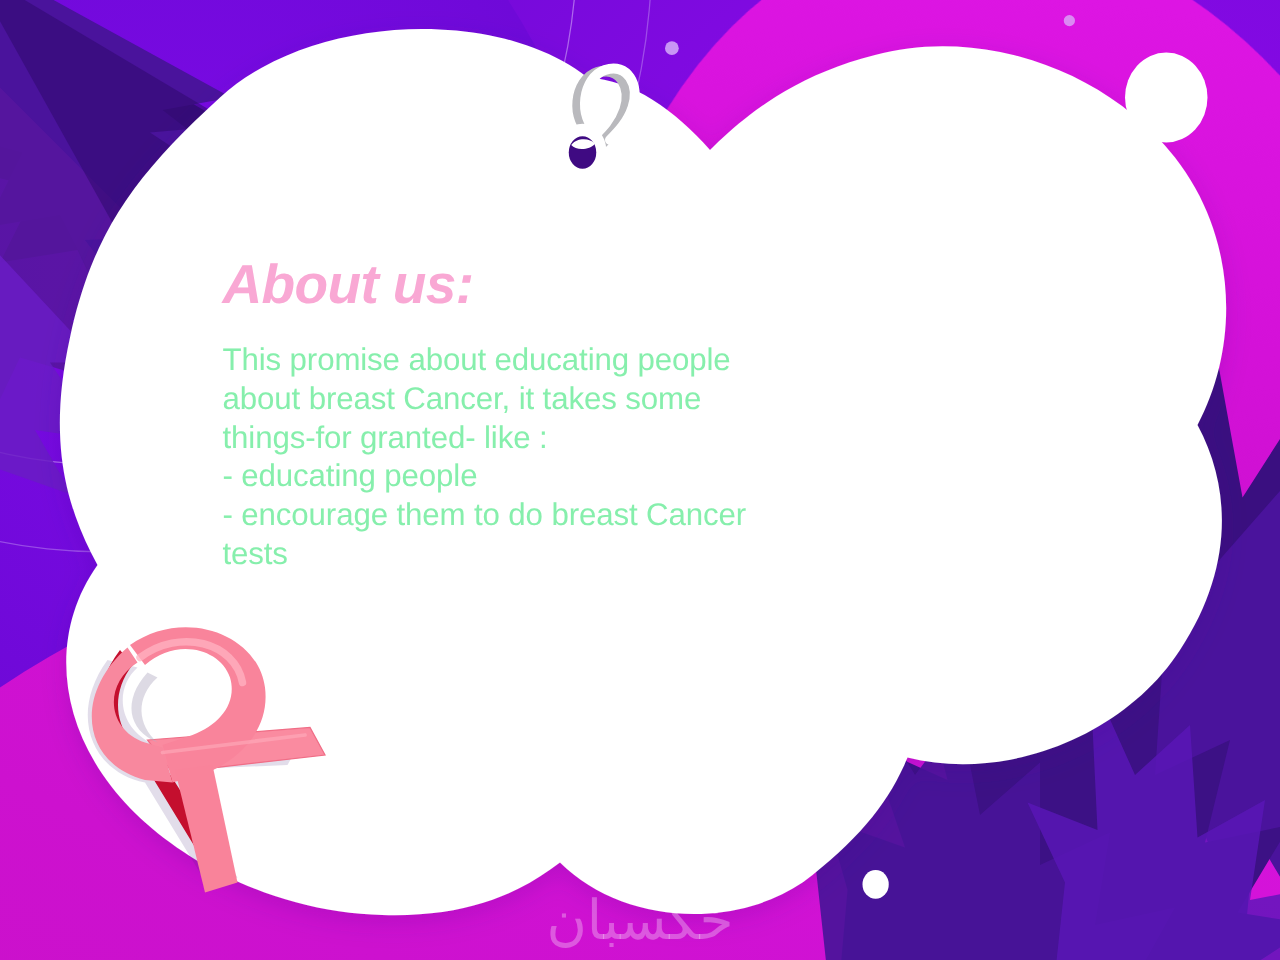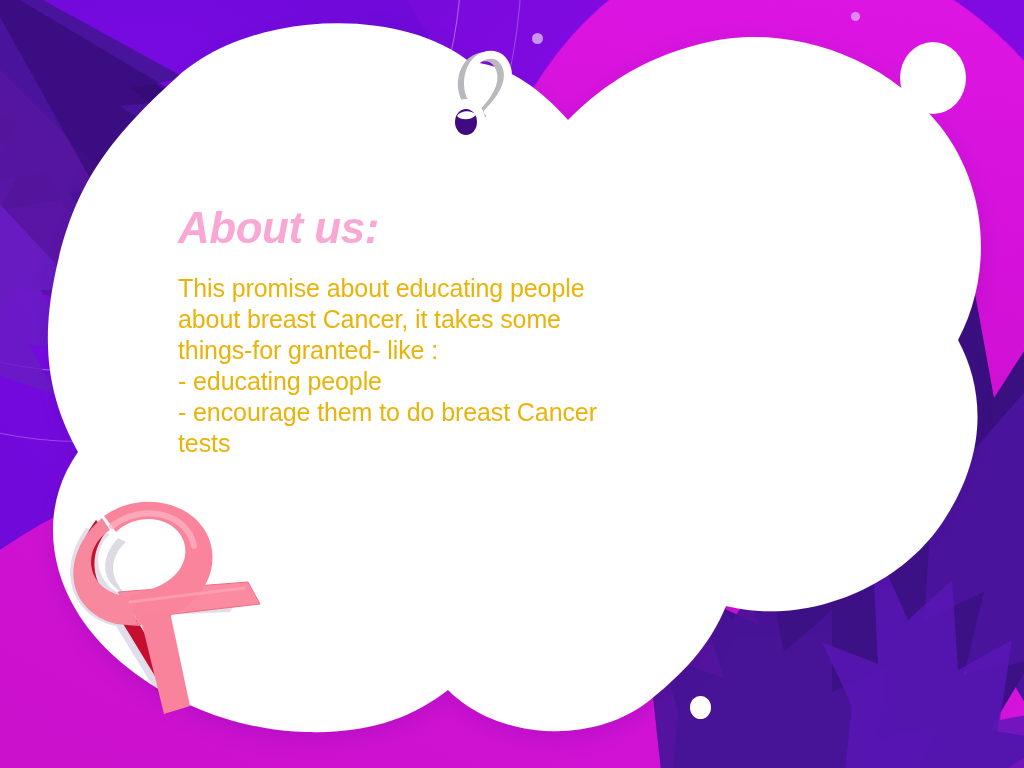--- a/index.html
+++ b/index.html
@@ -75,21 +75,21 @@
     font-weight:bold;
     font-style:italic;
     letter-spacing:-0.5px;
     color:#f9a8d4;
     line-height:1.05;
   }
   .slide-body{
     margin:0;
     font-size:25px;
     line-height:1.24;
-    color:#eab308;
+    color:#86efac;
     white-space:pre-line;
     letter-spacing:-0.1px;
   }
 
   
   .ribbon{position:absolute;left:34px;top:476px;width:240px;height:240px;}
   .ribbon svg{display:block;overflow:visible;}
 
   
   .dot{position:absolute;border-radius:50%;}
@@ -240,14 +240,15 @@
   <div class="content">
     <h1 class="slide-title">About us:</h1>
     <p class="slide-body">This promise about educating people
 about breast Cancer, it takes some
 things-for granted- like :
 - educating people
 - encourage them to do breast Cancer
 tests</p>
   </div>
 
+  <div class="watermark">خگسبان</div>
 
 </div>
 
 </body></html>

